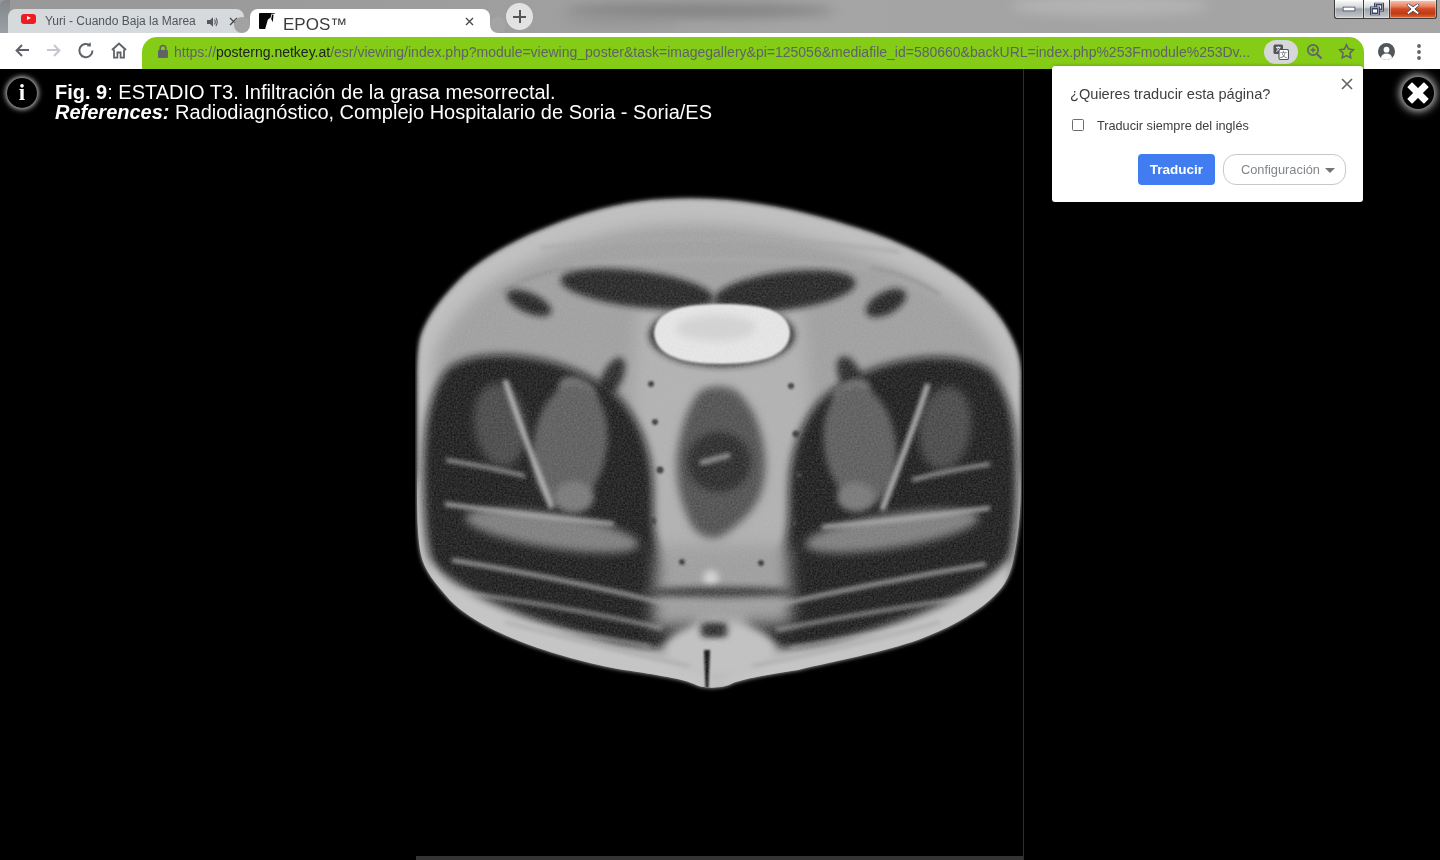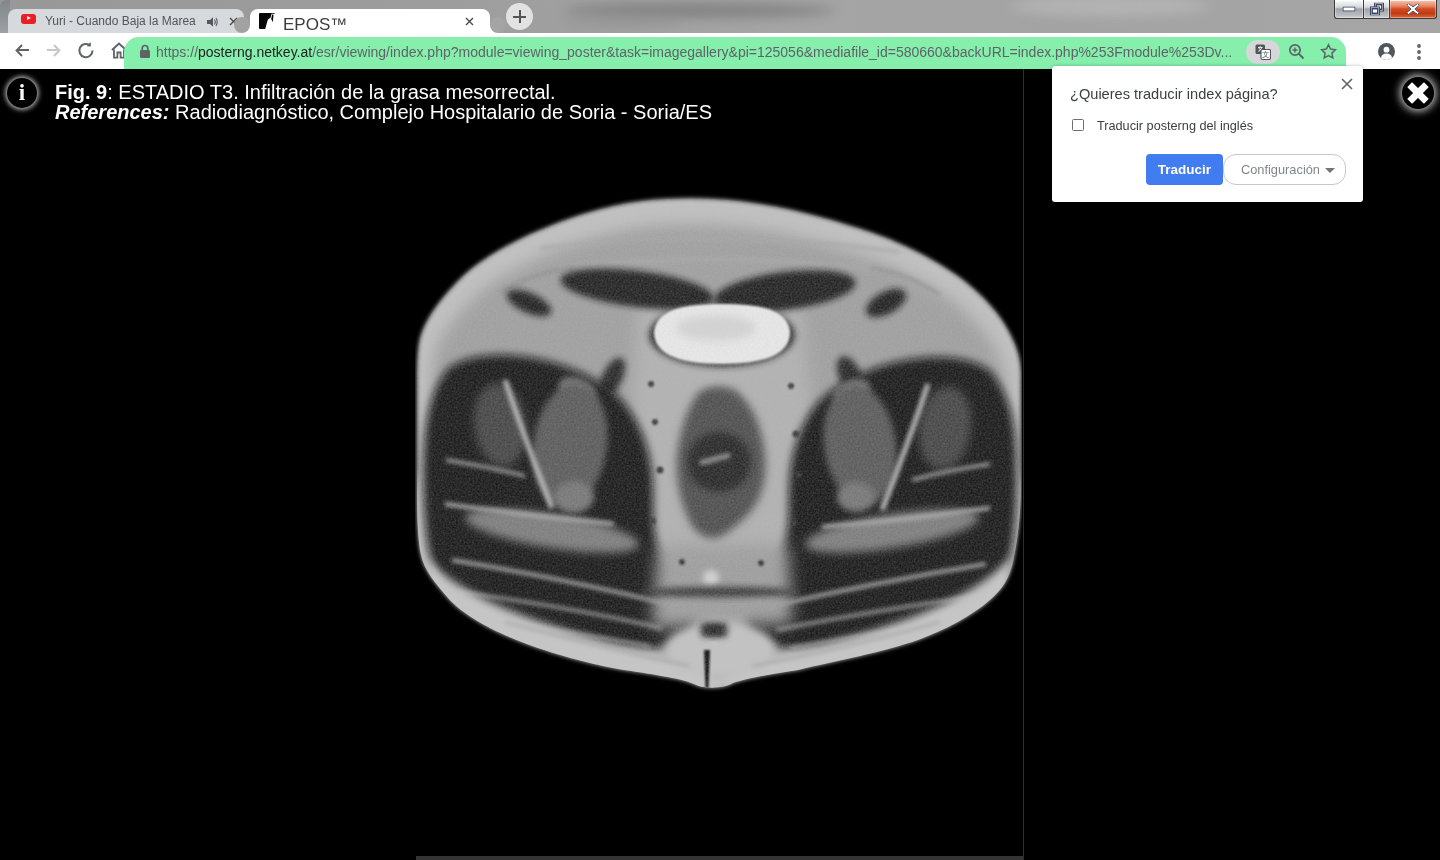--- a/index.html
+++ b/index.html
@@ -27,39 +27,39 @@
 
 #winbtns { position:absolute; left:1334px; top:0; height:19px; display:flex; }
 .wbtn { height:19px; border:1px solid #3c3c3c; border-top:none; position:relative; box-shadow:inset 0 1px 0 rgba(255,255,255,.65), inset 0 0 0 1px rgba(255,255,255,.35); }
 #wmin { width:29px; background:linear-gradient(180deg,#fdfdfd 0%,#d5d7da 40%,#9fa3a8 50%,#b9bcc0 85%,#cdd0d3 100%); border-right:none; border-bottom-left-radius:3px; }
 #wmax { width:27px; background:linear-gradient(180deg,#fdfdfd 0%,#d5d7da 40%,#9fa3a8 50%,#b9bcc0 85%,#cdd0d3 100%); }
 #wclose { width:47px; background:linear-gradient(180deg,#f8c9b8 0%,#e8825f 35%,#d14a24 50%,#c03a12 75%,#dc6a39 100%); border-left:none; border-bottom-right-radius:3px; }
 .wbtn svg { position:absolute; left:50%; top:50%; transform:translate(-50%,-50%); }
 
 #toolbar { position:absolute; left:0; top:33px; width:1440px; height:36px; background:#ffffff; }
 .navic { position:absolute; top:0; }
-#urlbar { position:absolute; left:124px; top:4px; width:1222px; height:45px; background:#86efac; border-radius:15px; }
+#urlbar { position:absolute; left:142px; top:4px; width:1222px; height:45px; background:#84cc16; border-radius:15px; }
 #urltext { position:absolute; left:32px; top:6.5px; font-size:14px; white-space:nowrap; color:#202124; }
 #urltext .gray { color:#5f6368; }
 .rimg { position:absolute; }
 
 #viewer { position:absolute; left:0; top:69px; width:1440px; height:791px; background:#000; }
 #vline { position:absolute; left:1023px; top:0; width:1px; height:791px; background:#2e2e2e; }
 #bstrip { position:absolute; left:416px; top:787px; width:607px; height:4px; background:#343434; }
 #infoic { position:absolute; left:7px; top:9px; width:30px; height:30px; border-radius:50%; background:#000; box-shadow:0 0 5px 1.5px rgba(255,255,255,.75); color:#fff; font-family:"Liberation Serif",serif; font-weight:bold; font-size:23px; text-align:center; line-height:29px; }
 #figtext { position:absolute; left:55px; top:13px; color:#fff; font-size:20px; line-height:20px; }
 #closex { position:absolute; left:1402px; top:8px; width:32px; height:32px; border-radius:50%; background:#000; box-shadow:0 0 8px 2px rgba(255,255,255,.78); }
 #pagenum { position:absolute; left:417px; top:758px; width:606px; text-align:center; color:#fff; font-size:18.5px; font-weight:bold; }
 
 #popup { position:absolute; left:1052px; top:66px; width:311px; height:136px; background:#fff; border-radius:3px; box-shadow:0 1px 4px rgba(0,0,0,.45); }
 #popup h1 { font-size:14.6px; font-weight:normal; color:#3c4043; position:absolute; left:18px; top:20px; }
 #popx { position:absolute; left:1341px; top:78px; width:12px; height:12px; }
 #cbx { position:absolute; left:20px; top:53px; width:12px; height:12px; border:1.6px solid #6b6f73; border-radius:1.5px; }
 #cbxlabel { position:absolute; left:45px; top:53px; font-size:12.7px; color:#3c4043; }
-#btn-tr { position:absolute; left:86px; top:88px; width:77px; height:31px; background:#417df0; border-radius:4px; color:#fff; font-size:13.5px; font-weight:bold; text-align:center; line-height:31px;margin-left:8px; }
+#btn-tr { position:absolute; left:86px; top:88px; width:77px; height:31px; background:#417df0; border-radius:4px; color:#fff; font-size:13.5px; font-weight:bold; text-align:center; line-height:31px; }
 #btn-cf { position:absolute; left:171px; top:88px; width:123px; height:31px; background:#fff; border:1px solid #c6c8cc; border-radius:13px; color:#80868b; font-size:12.8px; line-height:29px; text-align:left; padding-left:17px; }
 #btn-cf:after { content:""; position:absolute; right:10px; top:13px; border-left:5px solid transparent; border-right:5px solid transparent; border-top:5.5px solid #757575; }
 </style>
 </head>
 <body>
 <div id="page">
 
   <div id="tabstrip">
     <div style="position:absolute;left:0;top:0;width:10px;height:33px;background:linear-gradient(180deg,#83878b,#9aa0a5);border-top-left-radius:6px;"></div>
     <div class="smudge" style="left:565px;top:3px;width:270px;height:15px;background:#7b7b7b;opacity:.8;"></div>
@@ -294,22 +294,22 @@
             <circle cx="794" cy="523" r="3"></circle>
           <circle cx="682" cy="562" r="3"></circle>
             <circle cx="761" cy="563" r="3"></circle>
         </g>
         <use href="#body" fill="#8a8a8a" opacity="0.34" filter="url(#grain)"></use>
       </g>
     </svg>
   </div>
 
   <div id="popup">
-    <h1>¿Quieres traducir index página?</h1>
+    <h1>¿Quieres traducir esta página?</h1>
     <div id="cbx"></div>
-    <div id="cbxlabel">Traducir posterng del inglés</div>
+    <div id="cbxlabel">Traducir siempre del inglés</div>
     <div id="btn-tr">Traducir</div>
     <div id="btn-cf">Configuración</div>
   </div>
   <svg id="popx" width="12" height="12" viewBox="0 0 12 12">
       <path d="M1 1 L11 11 M11 1 L1 11" stroke="#5f6368" stroke-width="1.6"></path>
     </svg>
 </div>
 
 </body></html>

